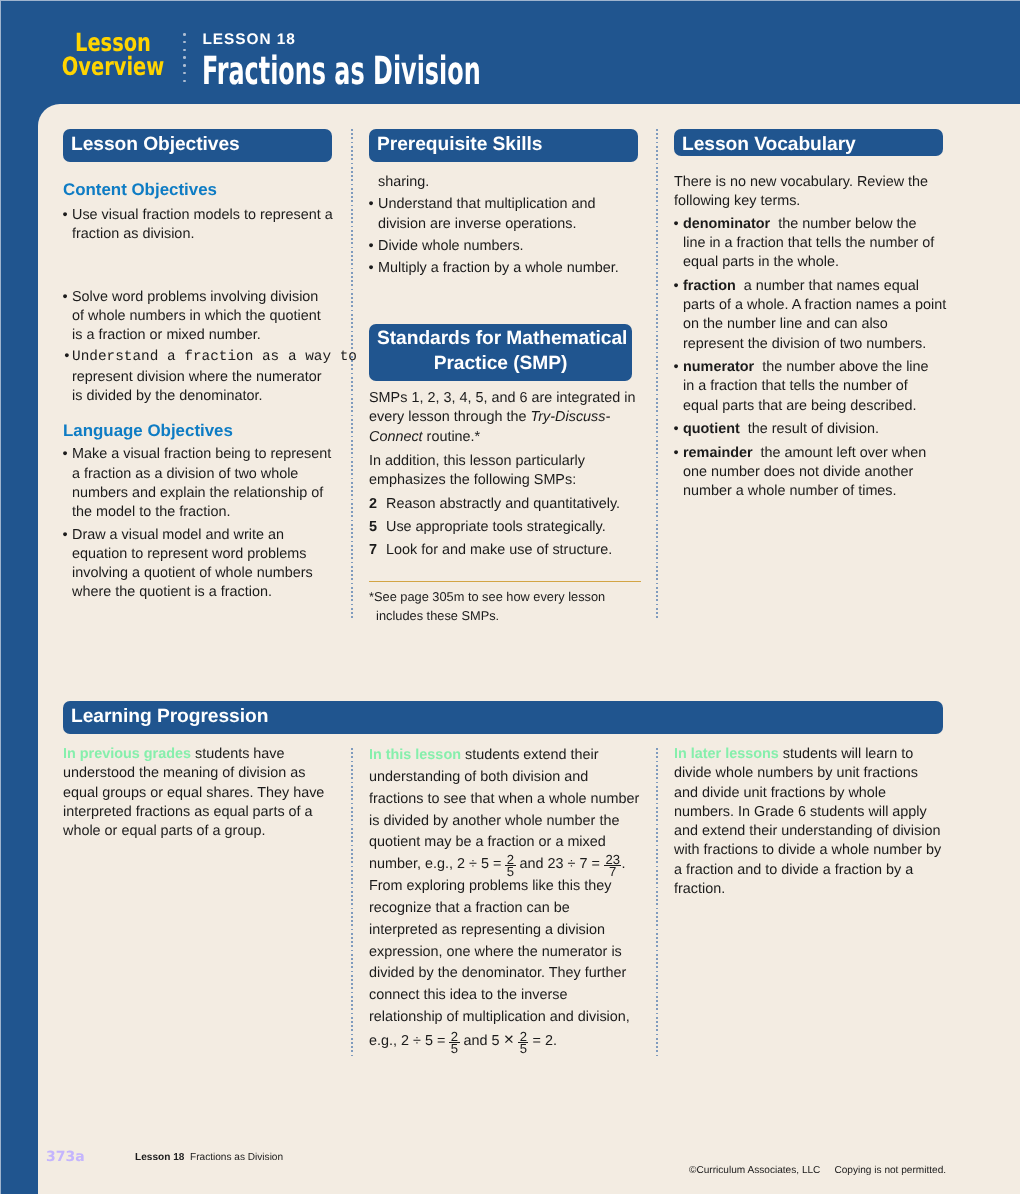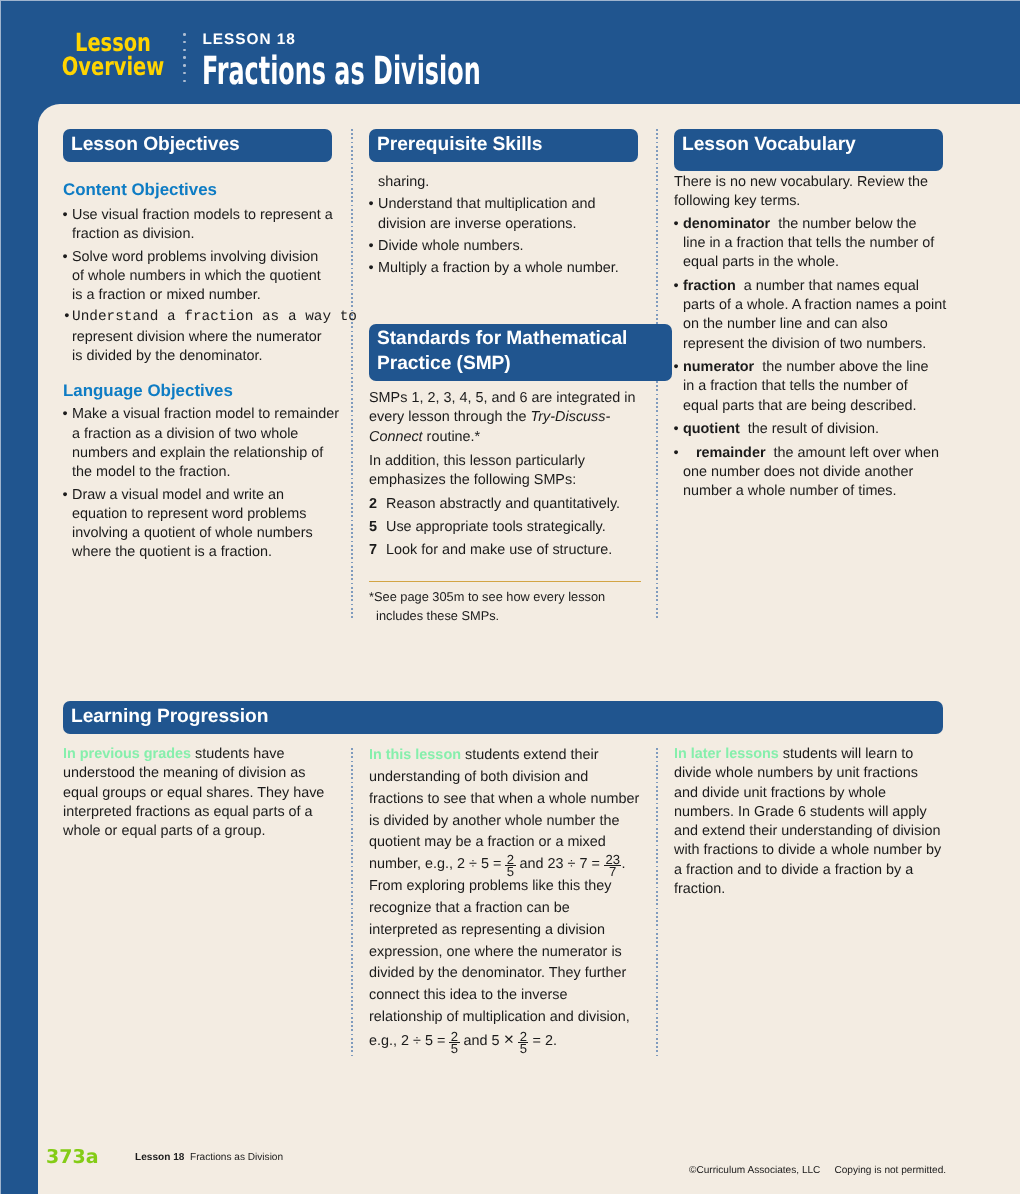--- a/index.html
+++ b/index.html
@@ -58,21 +58,21 @@
   .frac .d{border-top:1.2px solid #1b1b1b;transform:translate(0,-3px);}
   .fspace{display:inline-block;}
   .op{font-size:1.22em;letter-spacing:0.3px;}
 
   .smp-rule{position:absolute;border-top:1px solid #d3a544;}
   .smpline{display:flex;white-space:pre;}
   .smpline .num{font-weight:bold;width:17px;flex:0 0 17px;}
 
   
   .footbar{position:absolute;left:0;top:104px;width:38px;height:1090px;background:#20558f;}
-  .pg{position:absolute;font-weight:bold;font-size:19px;color:#84cc16;
+  .pg{position:absolute;font-weight:bold;font-size:14px;color:#c4b5fd;
       font-family:"DejaVu Sans",sans-serif;letter-spacing:0px;line-height:16px;}
   .ft{position:absolute;font-size:10.1px;color:#1b1b1b;white-space:pre;line-height:12px;}
 </style>
 </head>
 <body>
 
 <div class="page">
   <div class="pgedge-t"></div>
   <div class="pgedge-l"></div>
 
@@ -108,37 +108,37 @@
   <div class="col" style="left:63px;top:180px;width:275px;">
     <div class="h3">Content Objectives</div>
     <div style="height:6px"></div>
     <div id="obj-content">
         <div>
           <div class="ln bul" style="padding-left: 9px;">Use visual fraction models to represent a</div>
           <div class="ln" style="padding-left: 9px;">fraction as division.</div>
         </div>
         <div class="gap"></div>
         <div>
-          <div class="ln bul" style="padding-left: 9px;">Solve word problems involving division</div>
+          <div class="ln bul" style="padding-left: 9px; margin-top: 40px;">Solve word problems involving division</div>
           <div class="ln" style="padding-left: 9px;">of whole numbers in which the quotient</div>
           <div class="ln" style="padding-left: 9px;">is a fraction or mixed number.</div>
         </div>
         <div class="gap"></div>
         <div>
           <div class="ln bul" style="padding-left: 9px; font-family: Liberation Mono, monospace;">Understand a fraction as a way to</div>
           <div class="ln" style="padding-left: 9px;">represent division where the numerator</div>
           <div class="ln" style="padding-left: 9px;">is divided by the denominator.</div>
         </div>
       </div>
     <div style="height:15px"></div>
     <div class="h3">Language Objectives</div>
     <div style="height:4px"></div>
     <div id="obj-lang">
         <div>
-          <div class="ln bul" style="padding-left: 9px;">Make a visual fraction model to remainder</div>
+          <div class="ln bul" style="padding-left: 9px;">Make a visual fraction being to represent</div>
           <div class="ln" style="padding-left: 9px;">a fraction as a division of two whole</div>
           <div class="ln" style="padding-left: 9px;">numbers and explain the relationship of</div>
           <div class="ln" style="padding-left: 9px;">the model to the fraction.</div>
         </div>
         <div class="gap"></div>
         <div>
           <div class="ln bul" style="padding-left: 9px;">Draw a visual model and write an</div>
           <div class="ln" style="padding-left: 9px;">equation to represent word problems</div>
           <div class="ln" style="padding-left: 9px;">involving a quotient of whole numbers</div>
           <div class="ln" style="padding-left: 9px;">where the quotient is a fraction.</div>
@@ -163,21 +163,21 @@
         <div>
           <div class="ln bul" style="padding-left: 9px;">Divide whole numbers.</div>
         </div>
         <div class="gap"></div>
         <div>
           <div class="ln bul" style="padding-left: 9px;">Multiply a fraction by a whole number.</div>
         </div>
       </div>
   </div>
 
-  <div class="pill two" style="left:369px;top:324px;width:303px;height:57px;">
+  <div class="pill two" style="left:369px;top:324px;width:263px;height:57px;text-align:center;">
     <div>Standards for Mathematical</div>
     <div>Practice (SMP)</div>
   </div>
   <div class="col" style="left:369px;top:389px;width:275px;">
     <div id="smp-p1">
         <div class="ln"><span>SMPs 1, 2, 3, 4, 5, and 6 are integrated in</span></div>
         <div class="ln"><span>every lesson through the </span><i>Try-Discuss-</i></div>
         <div class="ln"><i>Connect</i><span> routine.*</span></div>
       </div>
     <div style="height:4.8px"></div>
@@ -191,21 +191,21 @@
         <div class="smpline" style="margin-bottom: 3.5px;"><span class="num">5</span><span>Use appropriate tools strategically.</span></div>
         <div class="smpline" style="margin-bottom: 3.5px;"><span class="num">7</span><span>Look for and make use of structure.</span></div>
       </div>
   </div>
   <div class="smp-rule" style="left:369px;top:581px;width:272px;"></div>
   <div class="col" style="left:369px;top:586.5px;width:275px;font-size:12.8px;line-height:19.4px;" id="smp-foot">
       <div class="ln">*See page 305m to see how every lesson</div>
       <div class="ln">  includes these SMPs.</div>
     </div>
 
-  <div class="pill" style="left:674px;top:129px;width:269px;height:42px;">
+  <div class="pill" style="left:674px;top:129px;width:269px;height:27px;">
     <span>Lesson Vocabulary</span>
   </div>
   <div class="col" style="left:674px;top:173px;width:278px;">
     <div id="vocab-intro">
         <div class="ln">There is no new vocabulary. Review the</div>
         <div class="ln">following key terms.</div>
       </div>
     <div class="gap"></div>
     <div id="vocab-list">
         <div>
@@ -225,21 +225,21 @@
           <div class="ln bul" style="padding-left: 9px;"><span class="b">numerator</span><span>  the number above the line</span></div>
           <div class="ln" style="padding-left: 9px;">in a fraction that tells the number of</div>
           <div class="ln" style="padding-left: 9px;">equal parts that are being described.</div>
         </div>
         <div class="gap" style="height: 4.2px;"></div>
         <div>
           <div class="ln bul" style="padding-left: 9px;"><span class="b">quotient</span><span>  the result of division.</span></div>
         </div>
         <div class="gap" style="height: 4.2px;"></div>
         <div>
-          <div class="ln bul" style="padding-left: 9px; text-align: center;"><span class="b">remainder</span><span>  the amount left over when</span></div>
+          <div class="ln bul" style="padding-left: 9px;"><span class="b">remainder</span><span>  the amount left over when</span></div>
           <div class="ln" style="padding-left: 9px;">one number does not divide another</div>
           <div class="ln" style="padding-left: 9px;">number a whole number of times.</div>
         </div>
       </div>
   </div>
 
   <div class="pill" style="left:63px;top:701px;width:880px;height:33px;">
     <span>Learning Progression</span>
   </div>
   <div class="col" style="left:63px;top:745px;width:278px;" id="prog1">

